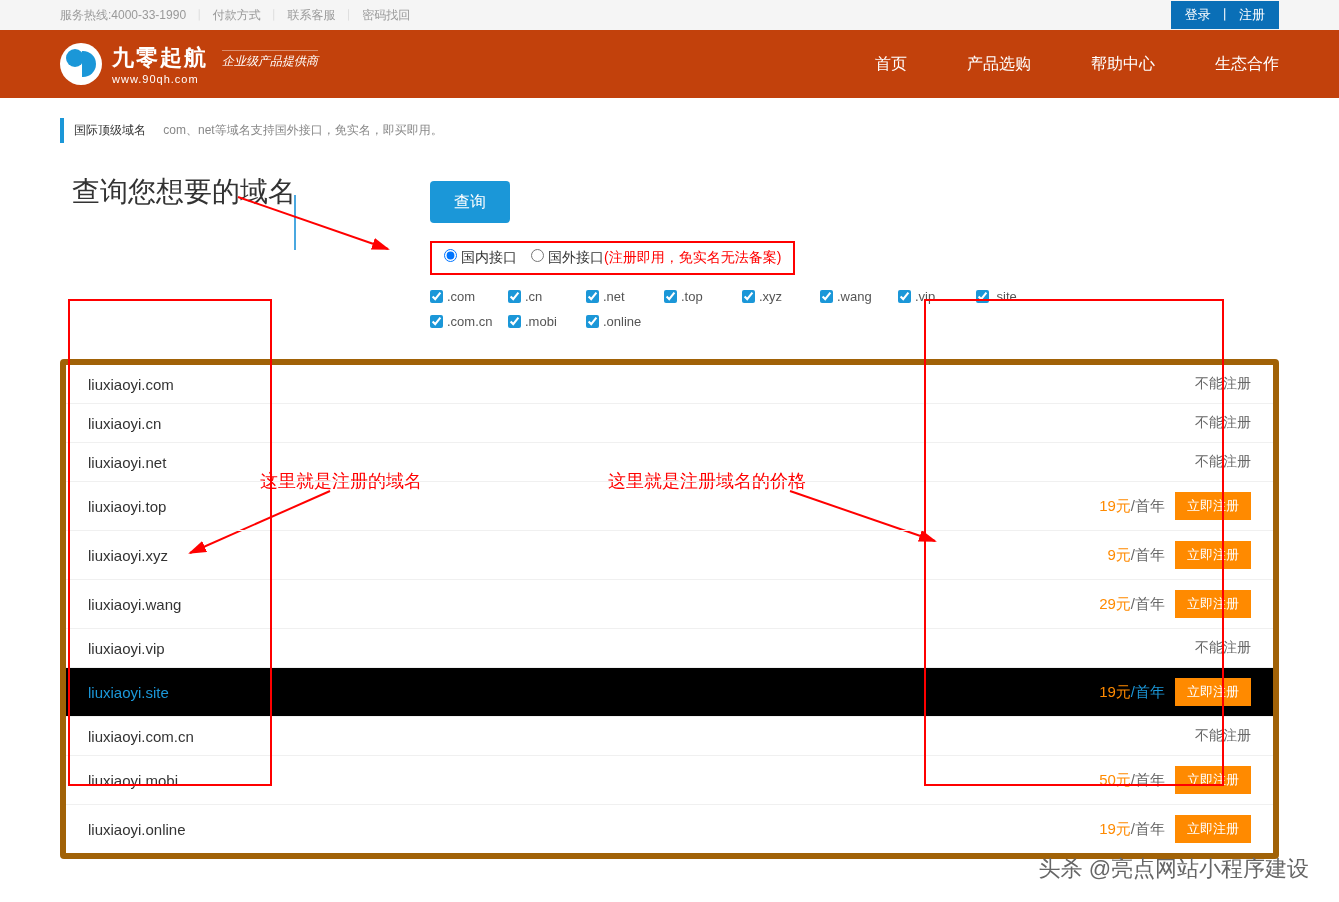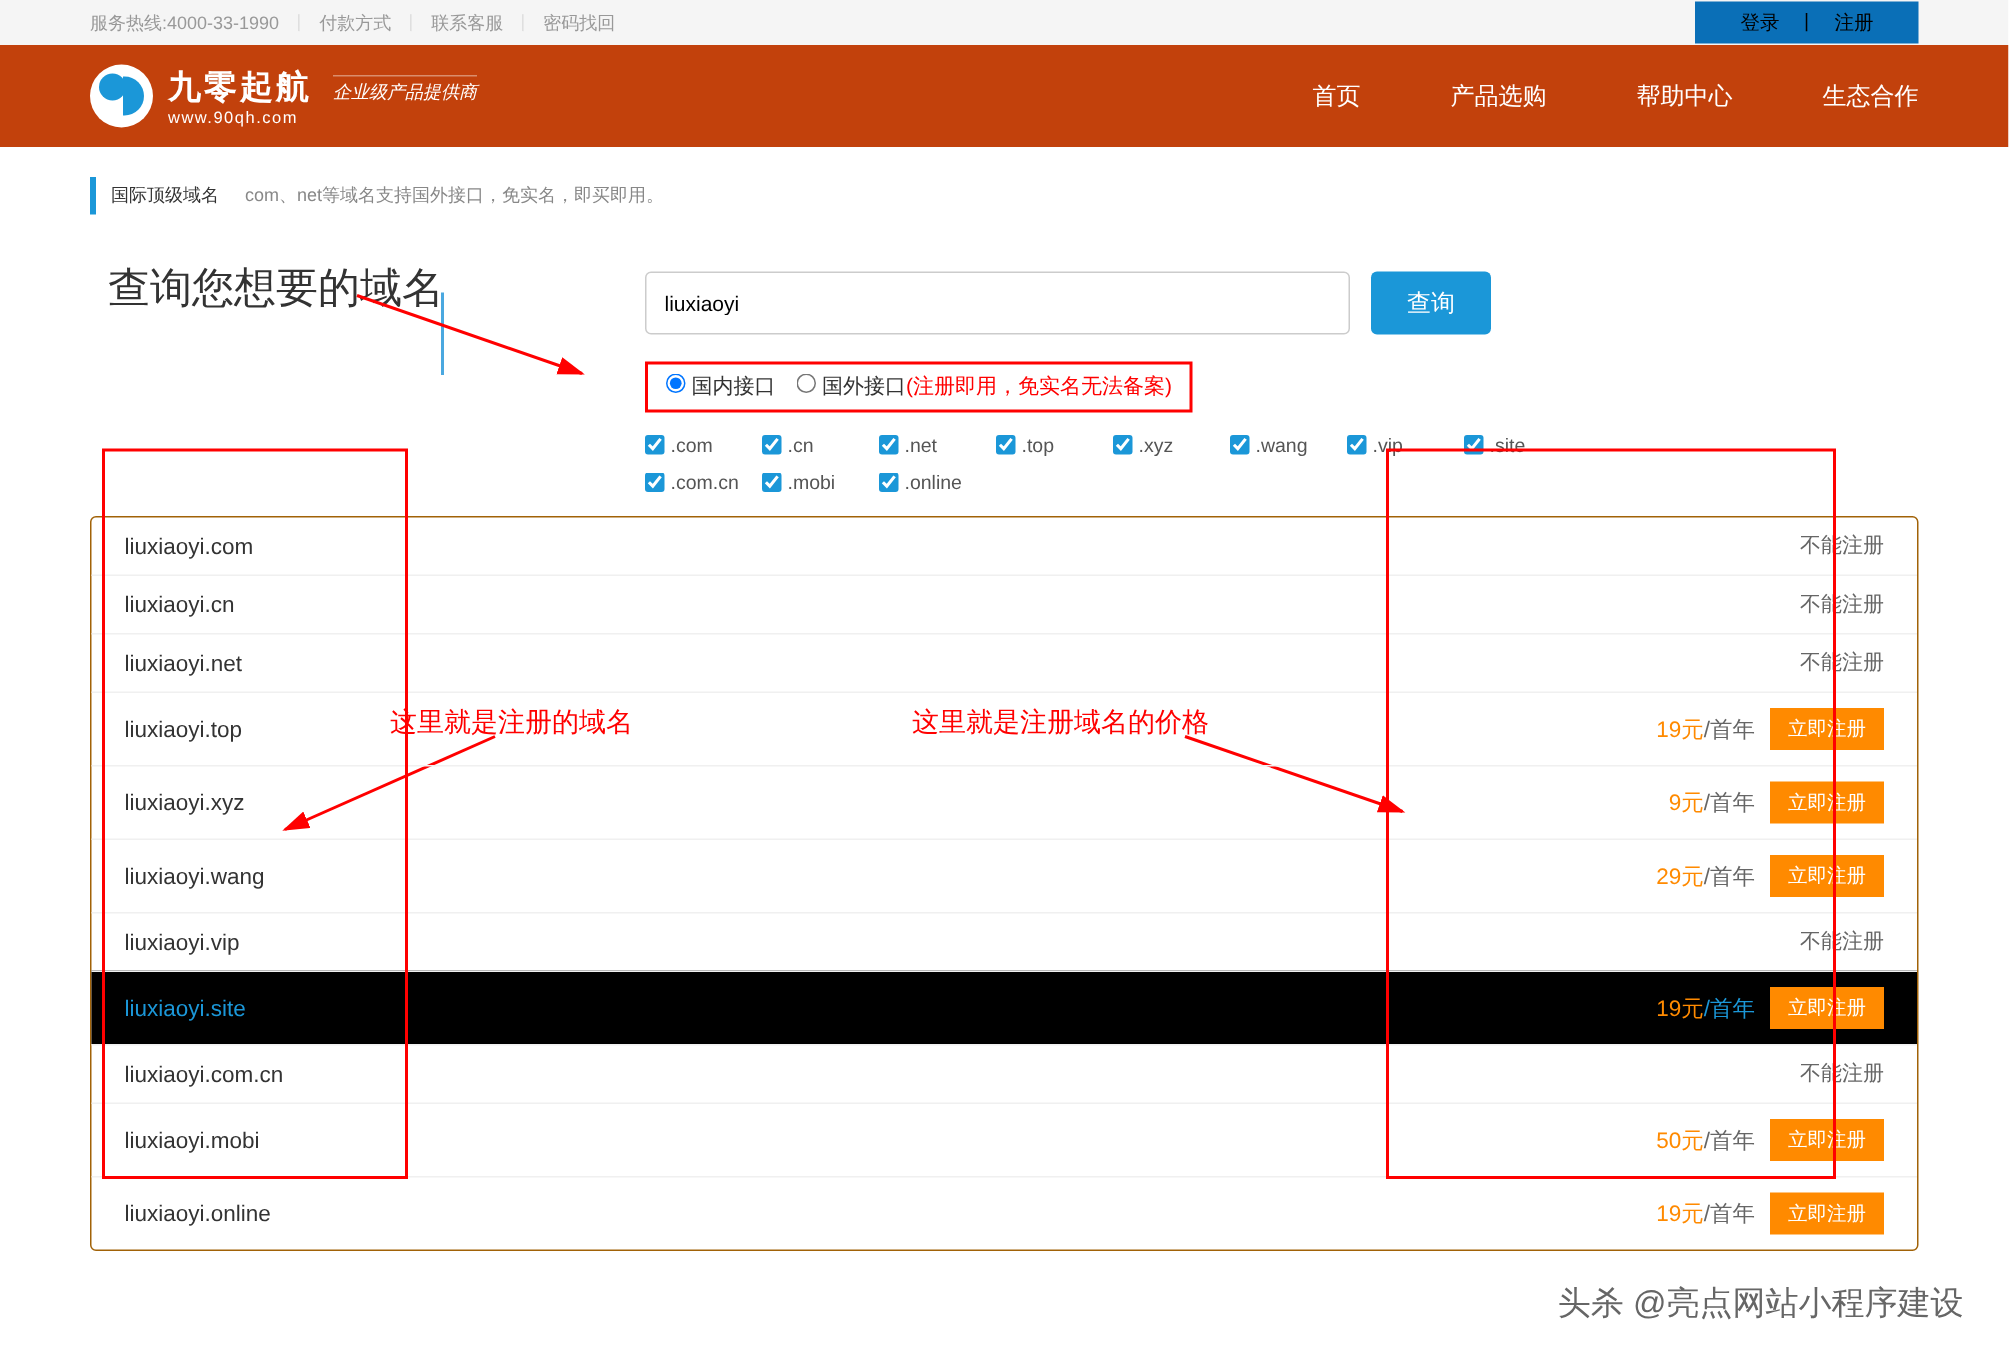--- a/index.html
+++ b/index.html
@@ -1,21 +1,21 @@
 <!DOCTYPE html>
 <html><head>
   <meta charset="utf-8">
   <style>
     * { box-sizing: border-box; margin: 0; padding: 0; }
     body { font-family: "Microsoft YaHei", Arial, sans-serif; background: #fff; font-size: 14px; color: #333; }
     
     .topbar { background: #f5f5f5; height: 30px; display: flex; align-items: center; padding: 0 60px; justify-content: space-between; }
     .topbar-left { color: #999; font-size: 12px; }
     .topbar-left span { color: #ddd; margin: 0 4px; }
-    .topbar-right { background: #0a6fb7; color: #000000; padding: 5px 30px; font-size: 13px; font-family: Liberation Mono, monospace; }
+    .topbar-right { background: #0a6fb7; color: #ffffff; padding: 5px 14px; font-size: 13px; }
     .topbar-right span { margin: 0 4px; }
     
     .header { background: #c2410c; height: 68px; display: flex; align-items: center; justify-content: space-between; padding: 0 60px; }
     .logo { display: flex; align-items: center; color: #fff; }
     .logo-circle { width: 42px; height: 42px; background: #fff; border-radius: 50%; margin-right: 10px; position: relative; }
     .logo-circle::before { content: ""; position: absolute; width: 18px; height: 18px; background: #1b97d8; border-radius: 50%; top: 6px; left: 6px; }
     .logo-circle::after { content: ""; position: absolute; width: 14px; height: 26px; background: #1b97d8; border-radius: 0 20px 20px 0; top: 8px; right: 6px; }
     .logo-text { display: flex; flex-direction: column; }
     .logo-cn { font-size: 22px; font-weight: bold; letter-spacing: 2px; }
     .logo-en { font-size: 11px; letter-spacing: 1px; }
@@ -44,21 +44,21 @@
     .radiobox { border: 2px solid #ff0000; margin-left: 370px; padding: 6px 12px; display: inline-flex; align-items: center; gap: 14px; font-size: 14px; }
     .radiobox input { margin-right: 4px; }
     .radiobox .redtxt { color: #ff0000; }
     
     .checks { margin-left: 370px; margin-top: 14px; display: grid; grid-template-columns: repeat(8, 78px); row-gap: 10px; font-size: 13px; color: #555; }
     .checks label { display: flex; align-items: center; gap: 4px; }
     .checks input { accent-color: #1b97d8; }
     
     .arrow-svg { position: absolute; pointer-events: none; }
     
-    .results { margin-top: 15px; border: 1px solid #a16207; border-radius: 4px; position: relative; }
+    .results { margin-top: 30px; border: 6px solid #a16207; border-radius: 4px; position: relative; }
     .resrow { display: flex; justify-content: space-between; align-items: center; padding: 10px 22px; border-top: 1px solid #f0f0f0; font-size: 15px; }
     .resrow:first-child { border-top: none; }
     .resrow.hl { background: #000000; }
     .resrow .dname { color: #333; }
     .resrow.hl .dname { color: #1b97d8; }
     .restatus { color: #666; font-size: 14px; }
     .price { color: #ff8a00; font-weight: 500; }
     .price .unit { color: #666; font-weight: 400; }
     .resrow.hl .price .unit { color: #1b97d8; }
     .regbtn { background: #ff8a00; color: #fff; border: none; padding: 5px 12px; font-size: 13px; cursor: pointer; margin-left: 10px; }
@@ -120,21 +120,20 @@
         <marker id="ah1" markerWidth="10" markerHeight="10" refX="8" refY="3" orient="auto">
           <path d="M0,0 L0,6 L9,3 z" fill="#ff0000"></path>
         </marker>
       </defs>
     <line x1="10" y1="8" x2="160" y2="60" stroke="#ff0000" stroke-width="2" marker-end="url(#ah1)"></line>
   </svg>
   
   <h2 class="title">查询您想要的域名</h2>
   
   <div class="searchrow">
-    <input class="searchbox" value="liuxiaoyi" style="">
     <button class="searchbtn">查询</button>
   </div>
   
   <div class="radiobox">
     <label><input type="radio" name="ifc" checked="" style=""><span>国内接口</span></label>
     <label><input type="radio" name="ifc" style=""><span>国外接口</span><span class="redtxt">(注册即用，免实名无法备案)</span></label>
   </div>
   
   <div class="checks" id="checks">
       <label>

